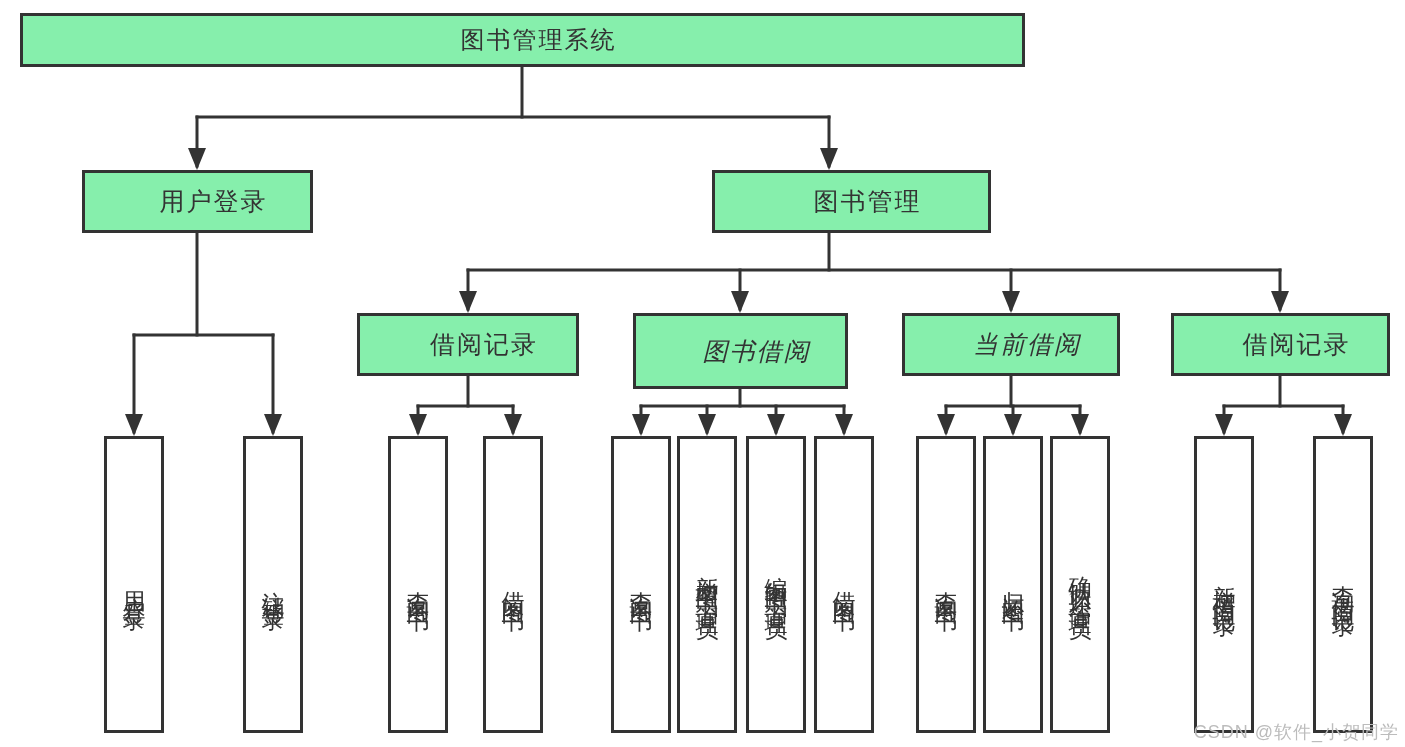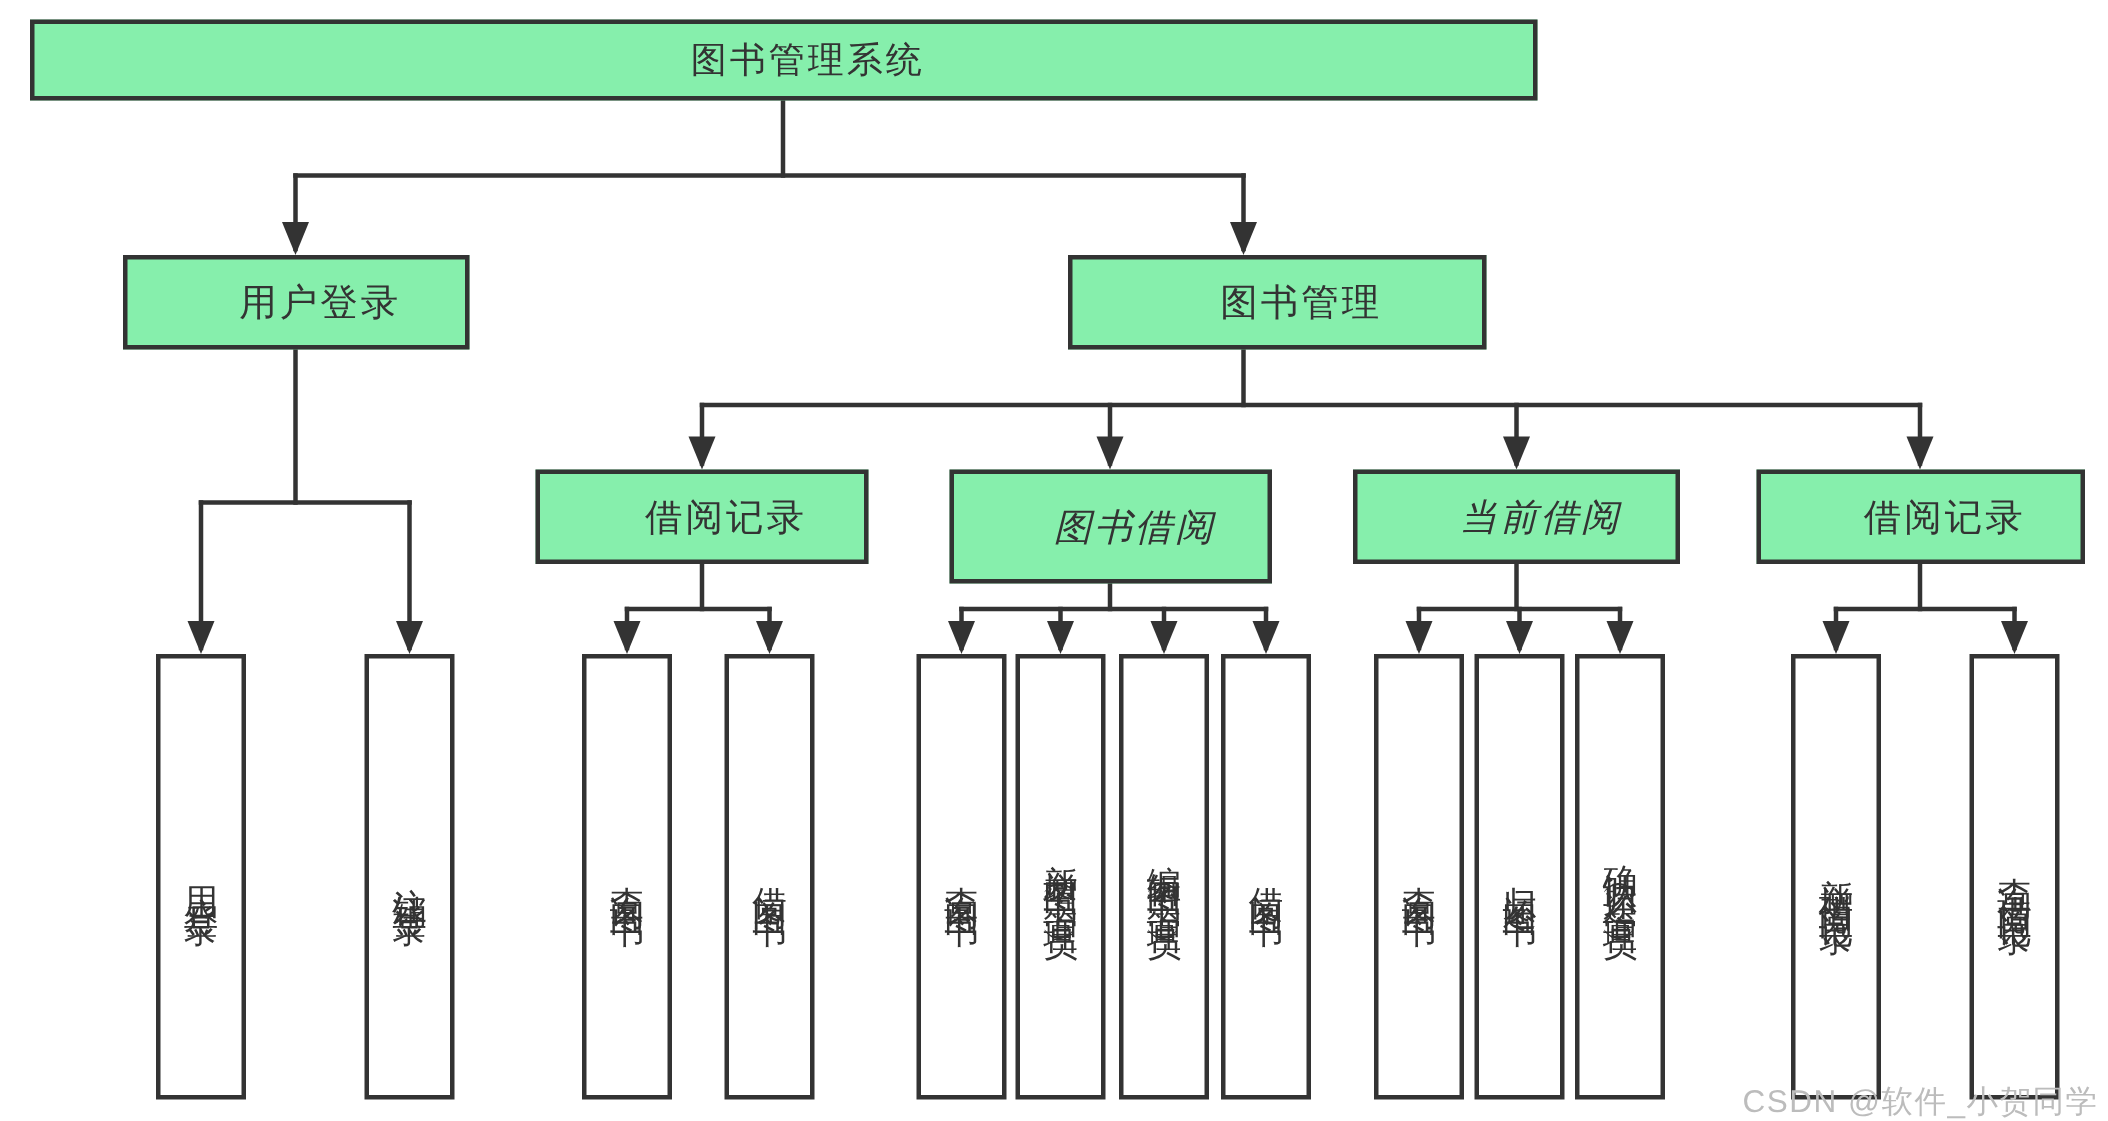--- a/index.html
+++ b/index.html
@@ -47,21 +47,21 @@
     text-orientation: mixed;
     font-size: 23px;
     letter-spacing: 6px;
     line-height: 1;
     white-space: nowrap;
   }
   .watermark {
     position: absolute;
     right: 6px;
     top: 720px;
-    font-size: 21px;
+    font-size: 18px;
     color: #bcbcbc;
     letter-spacing: 1px;
     z-index: 5;
     pointer-events: none;
   }
 </style>
 </head>
 <body>
 
 <div class="canvas">

